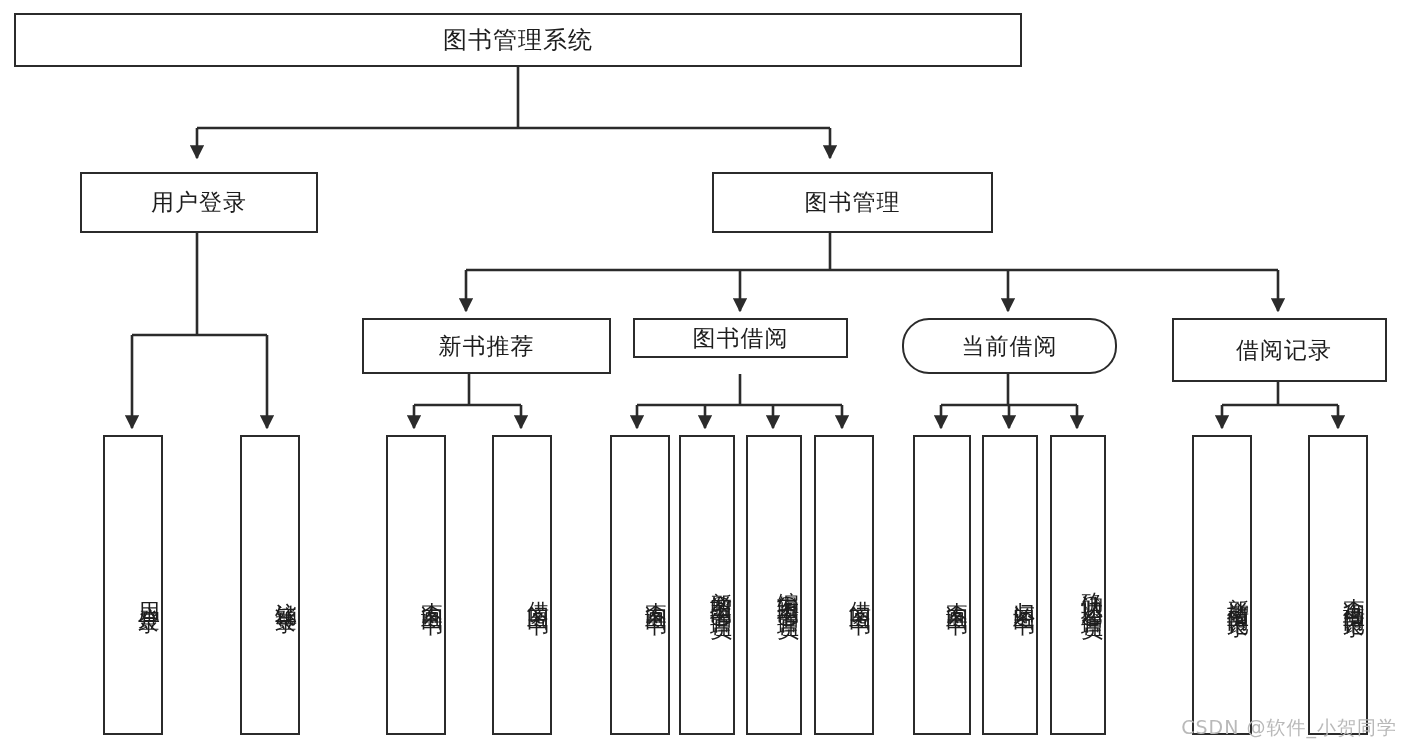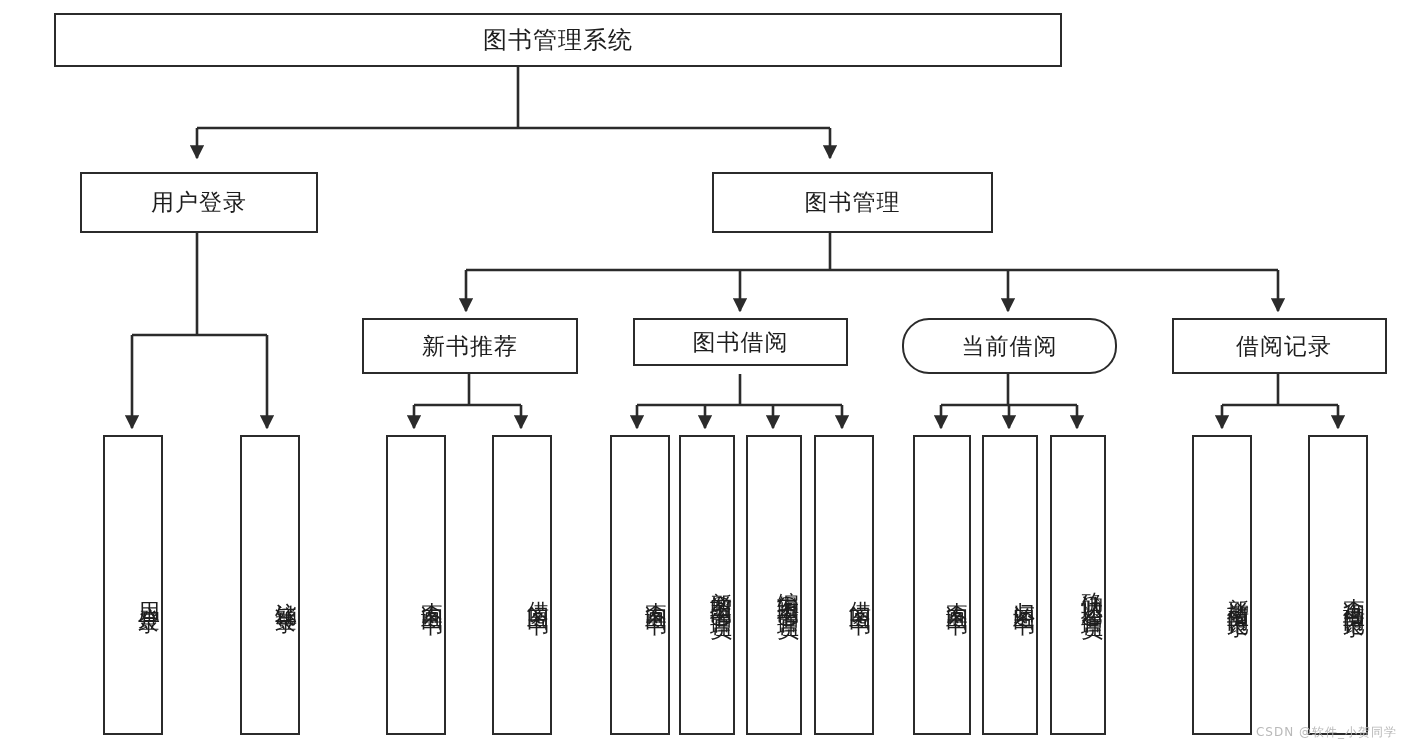--- a/index.html
+++ b/index.html
@@ -26,21 +26,20 @@
     align-items: center;
     justify-content: center;
     color: #1d1d1d;
   }
   .node.horiz {
     font-size: 23px;
     letter-spacing: 1px;
   }
   .node.root {
     font-size: 24px;
-    margin-left: 40px;
   }
   .node.vert {
     font-size: 22px;
     writing-mode: vertical-rl;
     text-orientation: upright;
     letter-spacing: 4px;
     align-items: flex-start;
     justify-content: center;
     padding-top: 14px;
   }
@@ -55,21 +54,21 @@
     left: 0;
     top: 0;
     width: 1405px;
     height: 747px;
     pointer-events: none;
   }
   .watermark {
     position: absolute;
     right: 8px;
     bottom: 6px;
-    font-size: 12px;
+    font-size: 19px;
     color: #b9b9b9;
     letter-spacing: 1px;
     white-space: nowrap;
   }
 </style>
 </head>
 <body>
 
 <div id="canvas">
 
@@ -127,30 +126,30 @@
     <span>图书管理系统</span>
   </div>
 
   <div class="node horiz" style="left:80px; top:172px; width:238px; height:61px;">
     <span>用户登录</span>
   </div>
   <div class="node horiz" style="left:712px; top:172px; width:281px; height:61px;">
     <span>图书管理</span>
   </div>
 
-  <div class="node horiz" style="left:362px; top:318px; width:216px; height:56px;">
+  <div class="node horiz" style="left:362px; top:318px; width:249px; height:56px;">
     <span>新书推荐</span>
   </div>
-  <div class="node horiz" style="left:633px; top:318px; width:215px; height:48px;">
+  <div class="node horiz" style="left:633px; top:318px; width:215px; height:40px;">
     <span>图书借阅</span>
   </div>
   <div class="node horiz" style="left:902px; top:318px; width:215px; height:56px;border-radius:27px;">
     <span>当前借阅</span>
   </div>
-  <div class="node horiz" style="left:1172px; top:318px; width:215px; height:56px;padding-left:9px;">
+  <div class="node horiz" style="left:1172px; top:318px; width:215px; height:64px;padding-left:9px;">
     <span>借阅记录</span>
   </div>
 
   <div class="node vert" style="left:103px; top:435px; width:60px; height:300px;">
     <span class="vtext">用户登录</span>
   </div>
   <div class="node vert" style="left:240px; top:435px; width:60px; height:300px;">
     <span class="vtext">注销登录</span>
   </div>
 

